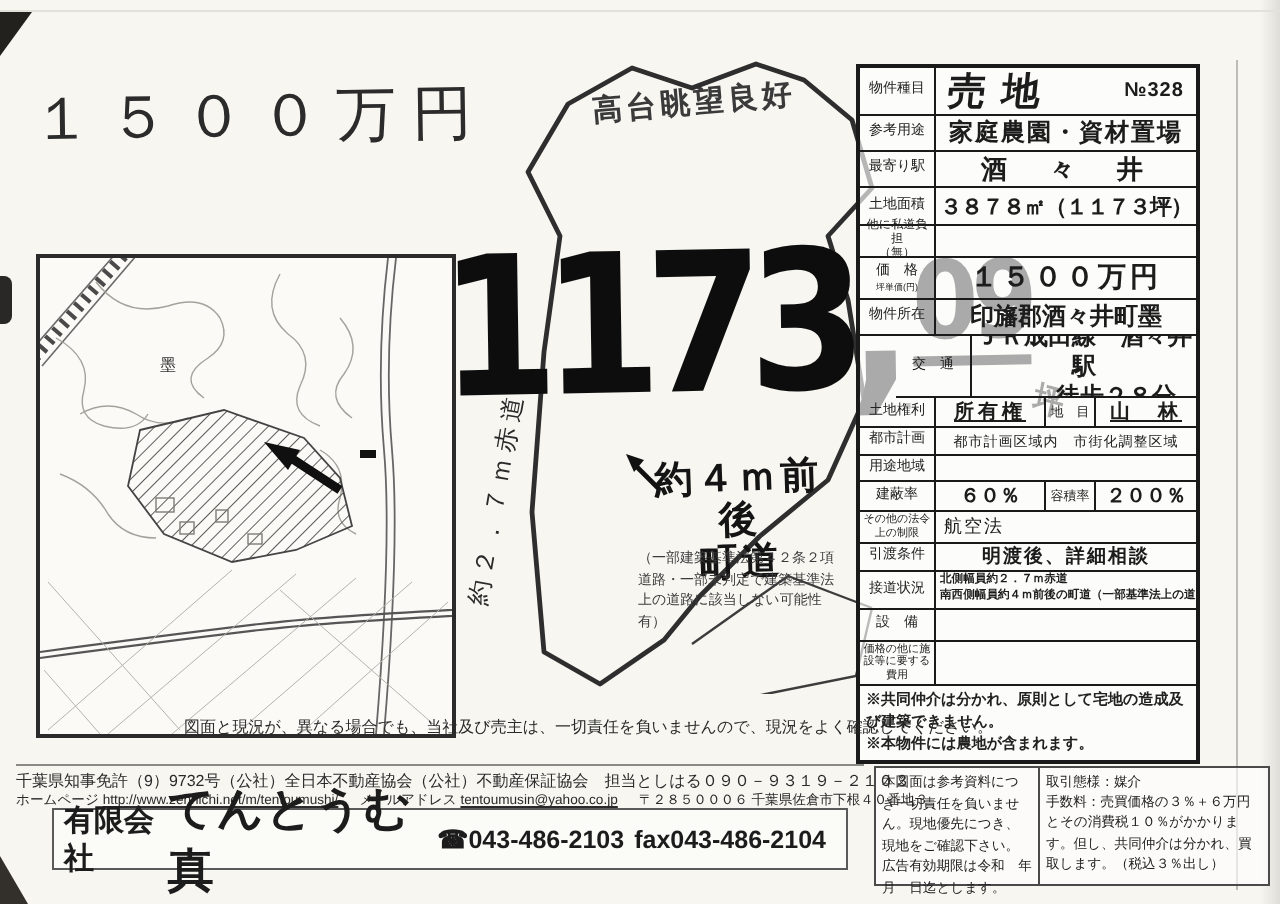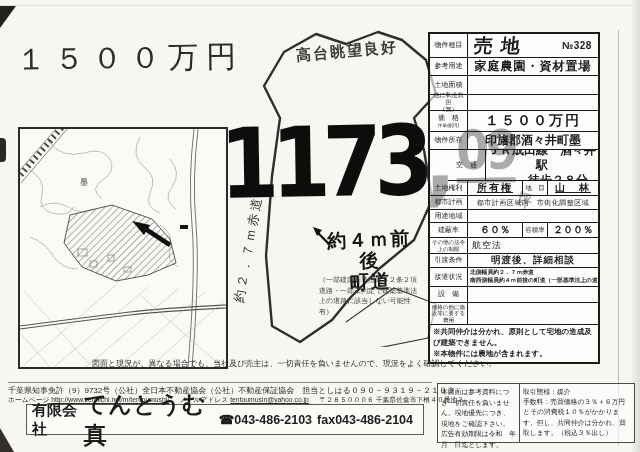--- a/index.html
+++ b/index.html
@@ -221,22 +221,27 @@
     <div class="tl">物件種目</div>
     <div class="tv">
       <span class="type-big">売地</span>
       <span class="type-no">№328</span>
     </div>
   </div>
   <div class="trow r-use">
     <div class="tl">参考用途</div>
     <div class="tv">家庭農園・資材置場</div>
   </div>
+  <div class="trow r-station">
+    <div class="tl">最寄り駅</div>
+    <div class="tv">酒　々　井</div>
+  </div>
   <div class="trow r-area">
     <div class="tl">土地面積</div>
+    <div class="tv">３８７８㎡（１１７３坪）</div>
   </div>
   <div class="trow r-proad">
     <div class="tl">
       <span>他に私道負担</span>
       <span>（無）</span>
     </div>
     <div class="tv"></div>
   </div>
   <div class="trow r-price">
     <div class="tl">

